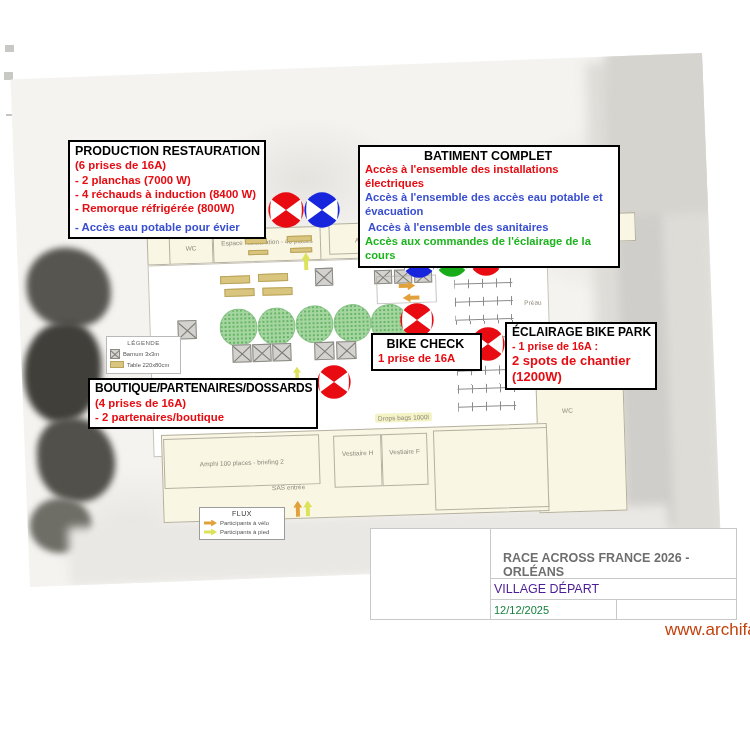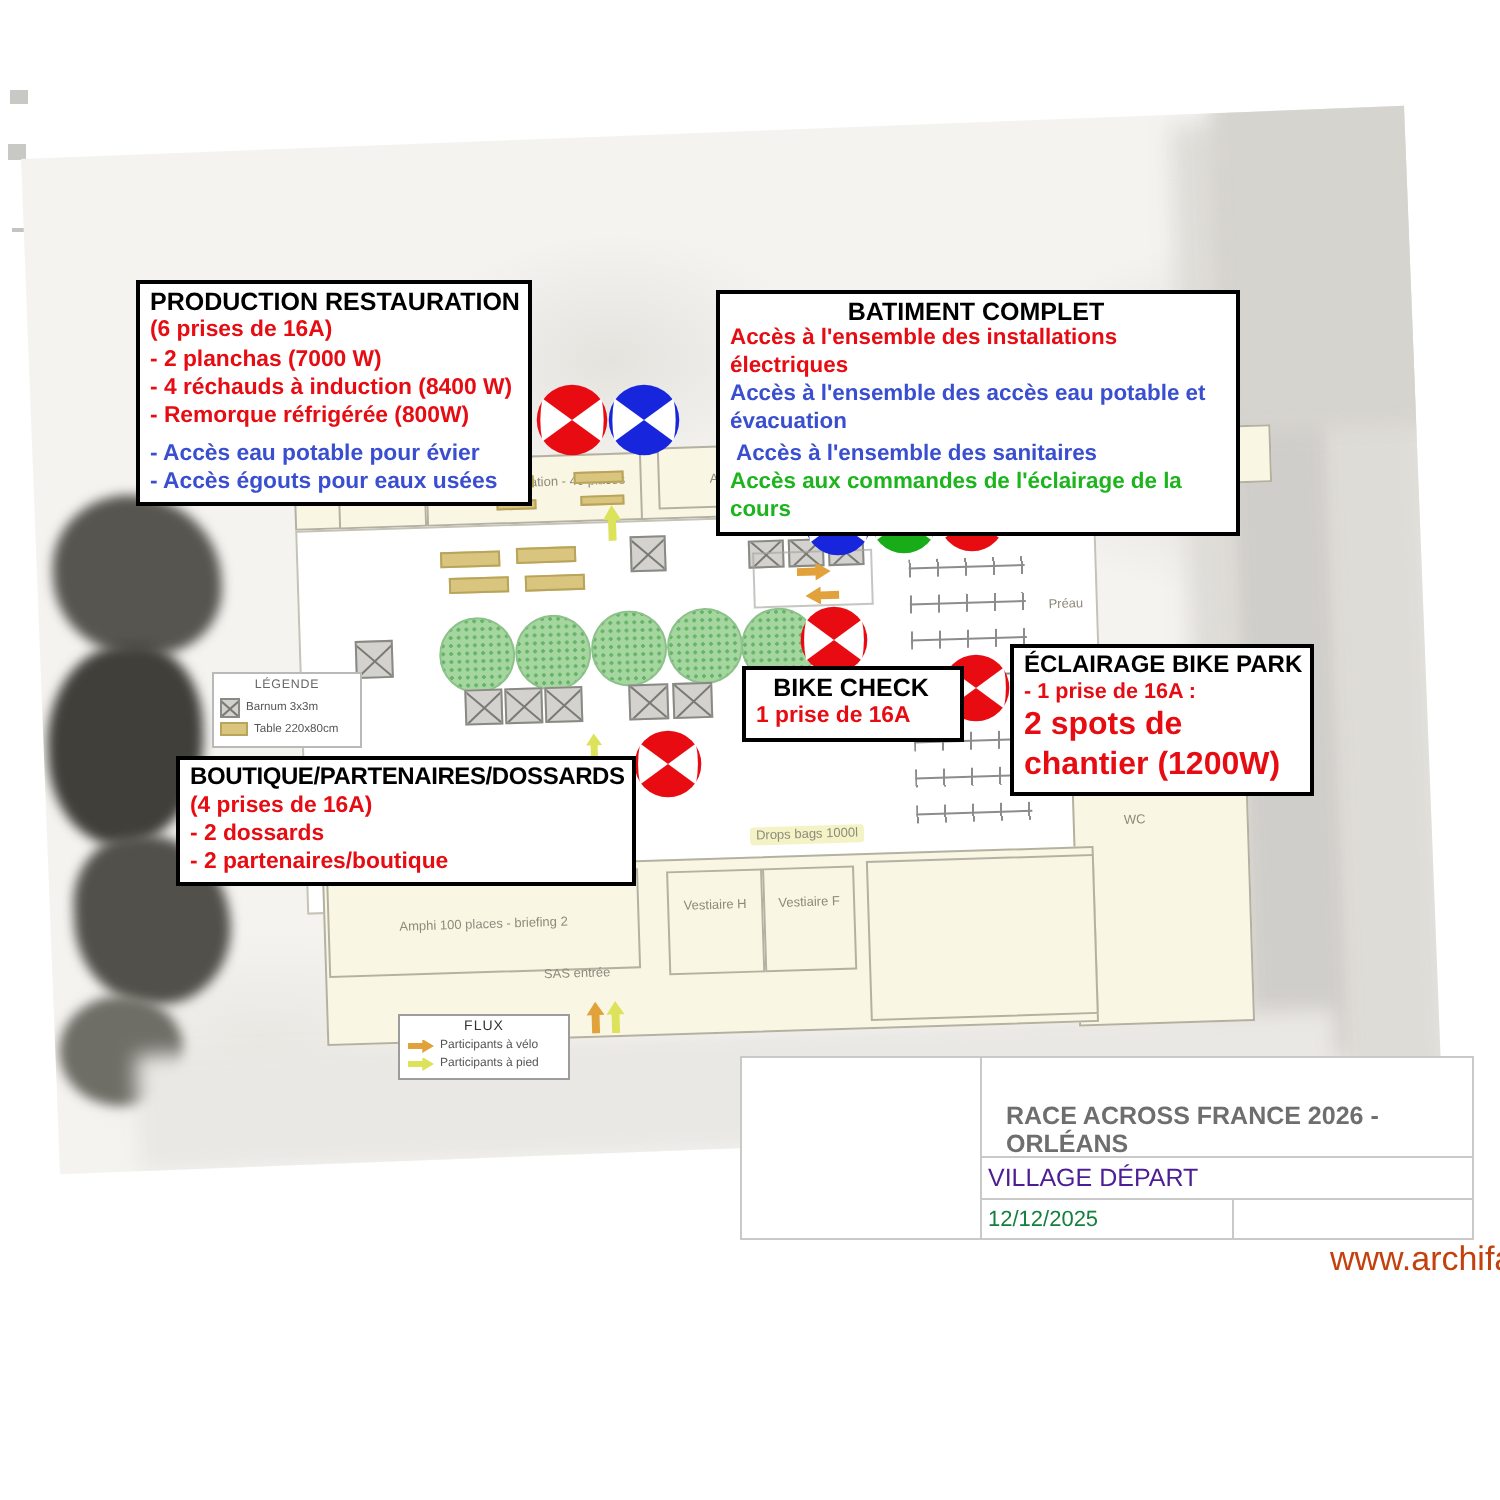--- a/index.html
+++ b/index.html
@@ -233,46 +233,44 @@
   </div>
 
 <div class="note" style="left:68px;top:140px;width:198px;">
   <div class="title">PRODUCTION RESTAURATION</div>
   <div class="ln red-t">(6 prises de 16A)</div>
   <div class="ln red-t">- 2 planchas (7000 W)</div>
   <div class="ln red-t">- 4 réchauds à induction (8400 W)</div>
   <div class="ln red-t">- Remorque réfrigérée (800W)</div>
   <div class="gap"></div>
   <div class="ln blue-t">- Accès eau potable pour évier</div>
-  <div class="ln blue-t">- Accès égouts pour eaux usées</div>
 </div>
 
 <div class="note" style="left:358px;top:145px;width:262px;">
   <div class="title">BATIMENT COMPLET</div>
   <div class="ln red-t" style="font-size:11.2px;">Accès à l'ensemble des installations électriques</div>
   <div class="ln blue-t" style="font-size:11.2px;">Accès à l'ensemble des accès eau potable et évacuation</div>
   <div class="ln blue-t" style="font-size:11.2px;margin-top:2px;padding-left:3px;">Accès à l'ensemble des sanitaires</div>
   <div class="ln green-t" style="font-size:11.2px;">Accès aux commandes de l'éclairage de la cours</div>
 </div>
 
 <div class="note" style="left:371px;top:333px;width:111px;">
   <div class="title">BIKE CHECK</div>
   <div class="ln red-t">1 prise de 16A</div>
 </div>
 
 <div class="note" style="left:505px;top:322px;width:152px;">
   <div class="title" style="font-size:12px;">ÉCLAIRAGE BIKE PARK</div>
   <div class="ln red-t" style="font-size:10.8px;">- 1 prise de 16A :</div>
-  <div class="ln red-t" style="font-size:16px;">2 spots de chantier (1200W)</div>
+  <div class="ln red-t" style="font-size:13px;">2 spots de chantier (1200W)</div>
 </div>
 
 <div class="note" style="left:88px;top:378px;width:230px;">
   <div class="title" style="font-size:12px;letter-spacing:-0.2px;">BOUTIQUE/PARTENAIRES/DOSSARDS</div>
   <div class="ln red-t">(4 prises de 16A)</div>
-  <div class="ln red-t">- 2 dossards</div>
   <div class="ln red-t">- 2 partenaires/boutique</div>
 </div>
 
 <div id="legend" class="abs">
   <div class="lg-title">LÉGENDE</div>
   <div class="lg-row">
     <span class="barnum" style="position:relative;display:inline-block;width:10px;height:10px;flex:none;"></span>
     <span class="txt">Barnum 3x3m</span>
   </div>
   <div class="lg-row">

